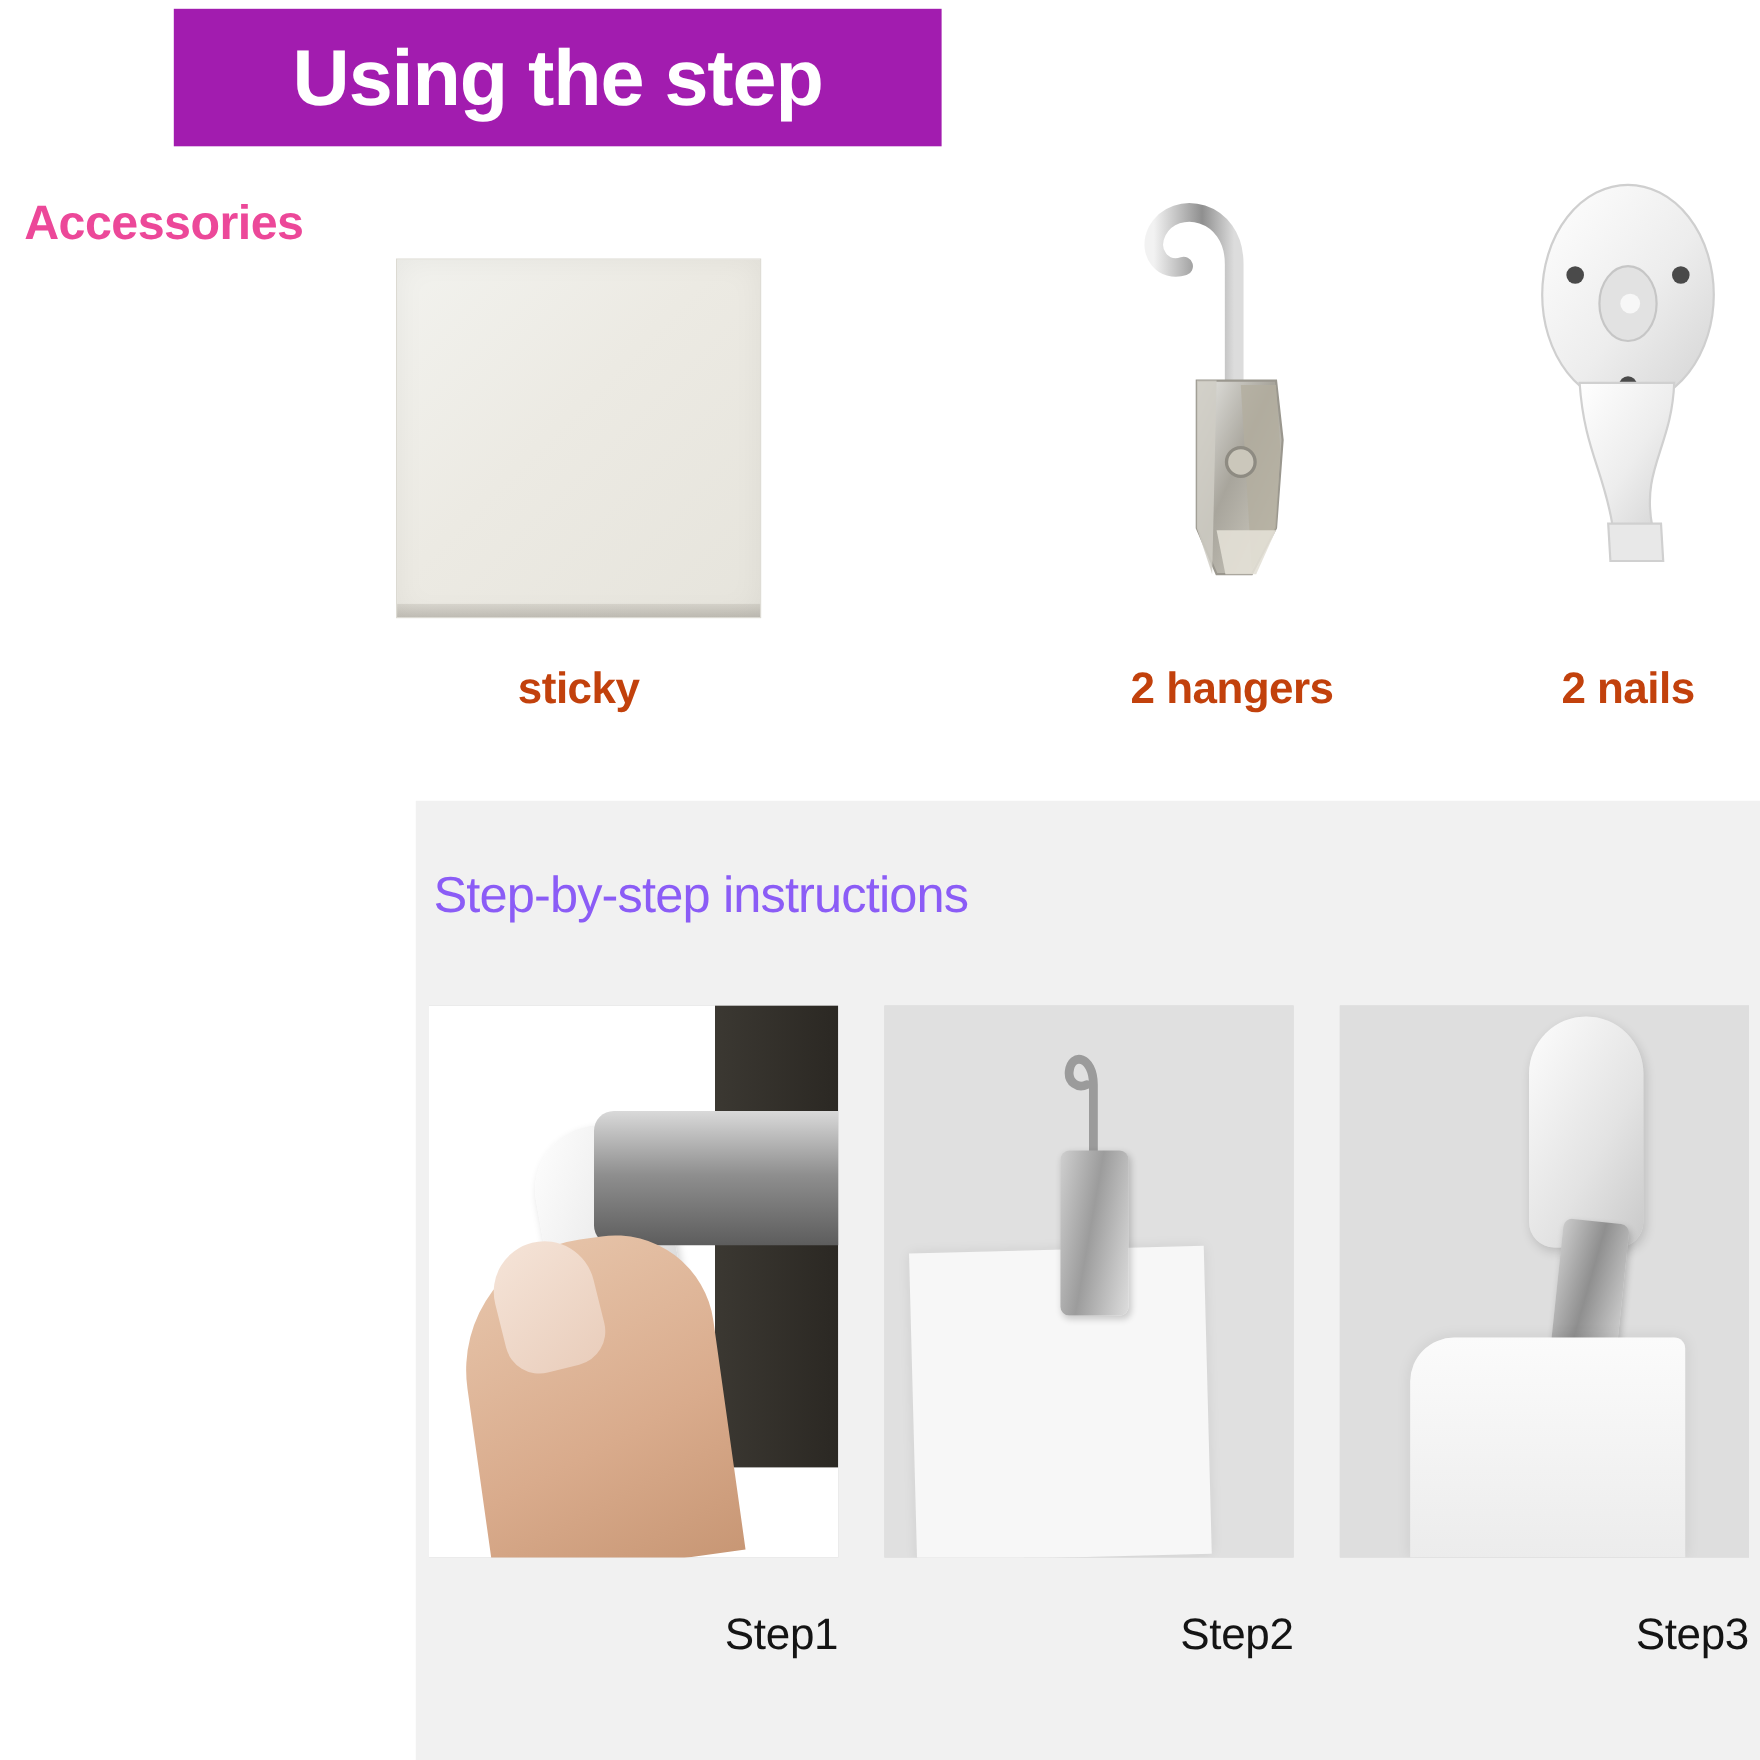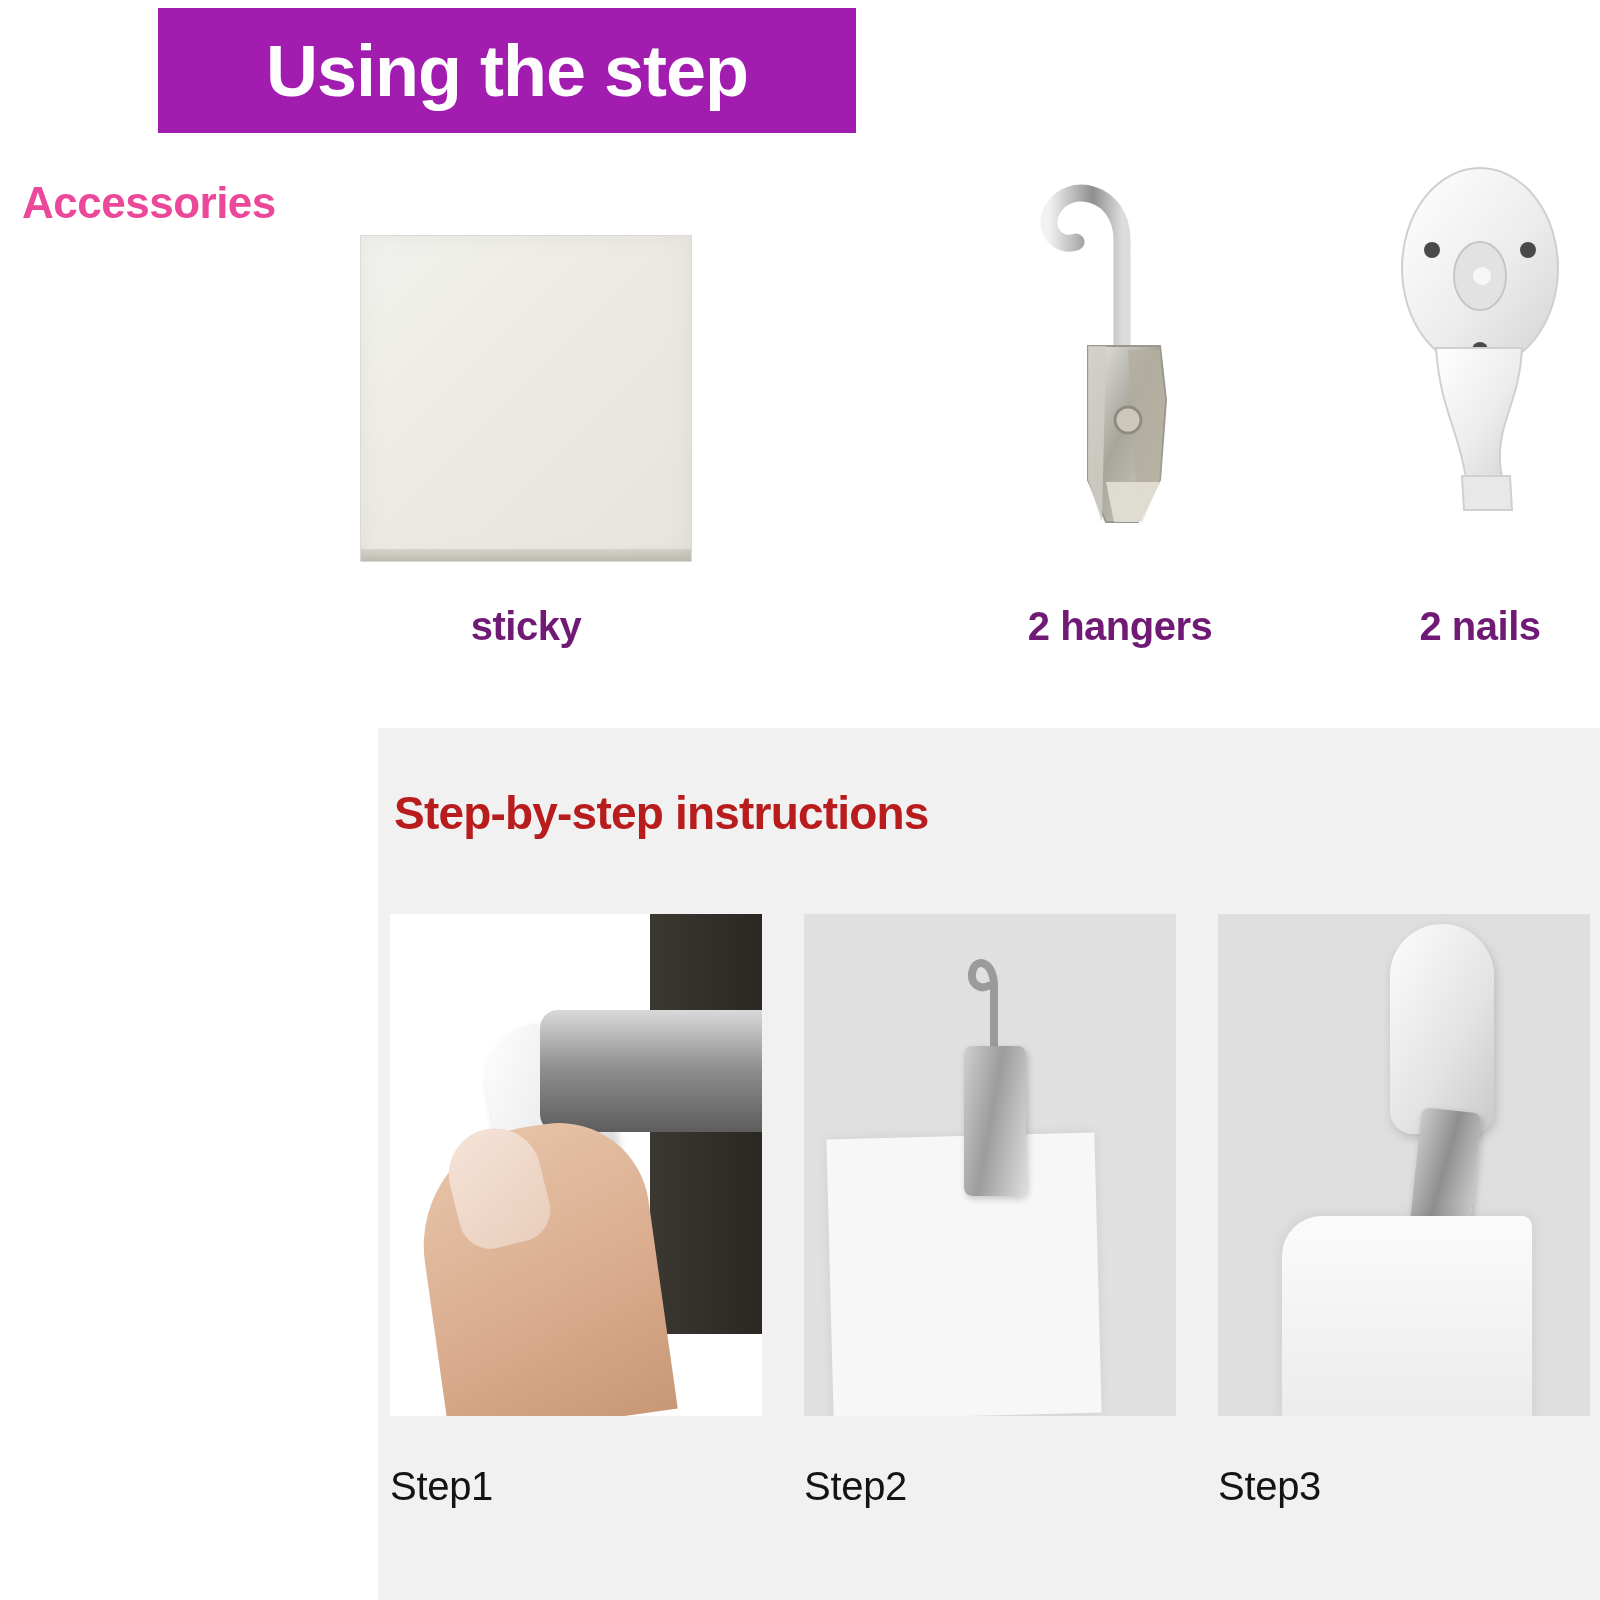--- a/index.html
+++ b/index.html
@@ -55,21 +55,21 @@
     width: 1280px;
     height: 520px;
   }
   .acc-item {
     position: absolute;
     text-align: center;
   }
   .acc-caption {
     font-size: 40px;
     font-weight: bold;
-    color: #701a75;
+    color: #c2410c;
     letter-spacing: -0.5px;
   }
 
   
   .sticky-item { left: 46px; top: 85px; width: 360px; }
   .sticky-pad {
     width: 330px;
     height: 325px;
     margin: 0 auto 42px auto;
     background: linear-gradient(135deg, #f2f2ee 0%, #eceae3 45%, #e6e4dc 100%);
@@ -112,35 +112,35 @@
     top: 728px;
     width: 1222px;
     height: 872px;
     background: #f1f1f1;
   }
   .instructions-title {
     position: absolute;
     left: 16px;
     top: 58px;
     font-size: 46px;
-    font-weight: bold;
-    color: #b91c1c;
+    font-weight: normal;
+    color: #8b5cf6;
     letter-spacing: -0.8px;
   }
   .steps-row {
     position: absolute;
     left: 12px;
     top: 186px;
     width: 1200px;
     display: flex;
     gap: 42px;
   }
   .step-col {
     width: 372px;
-    text-align: left;
+    text-align: right;
   }
   .step-img {
     width: 372px;
     height: 502px;
     position: relative;
     overflow: hidden;
     background: #d7d7d7;
   }
   .step-caption {
     margin-top: 48px;

